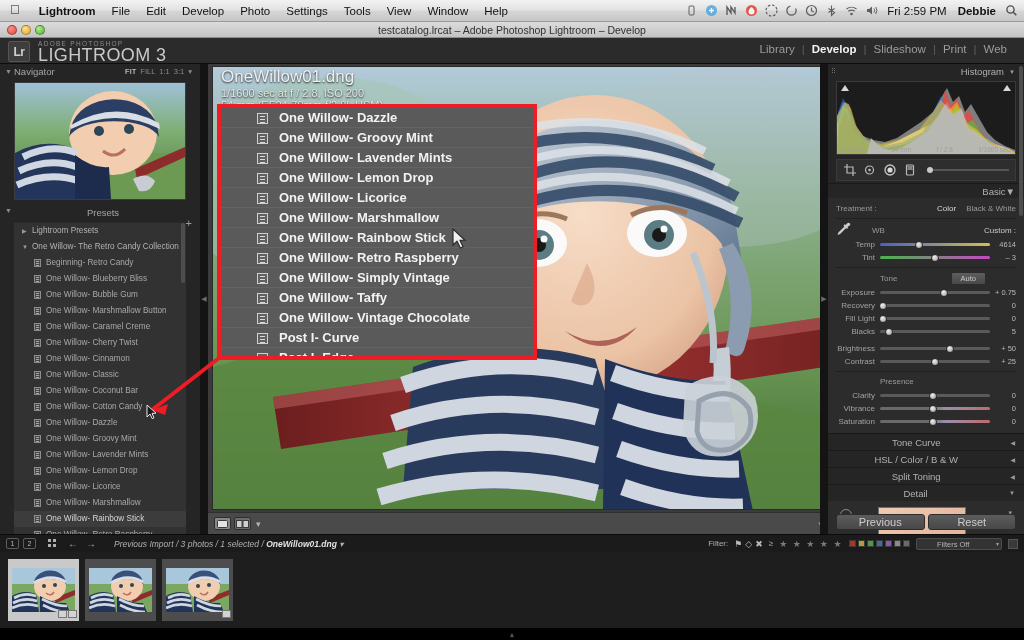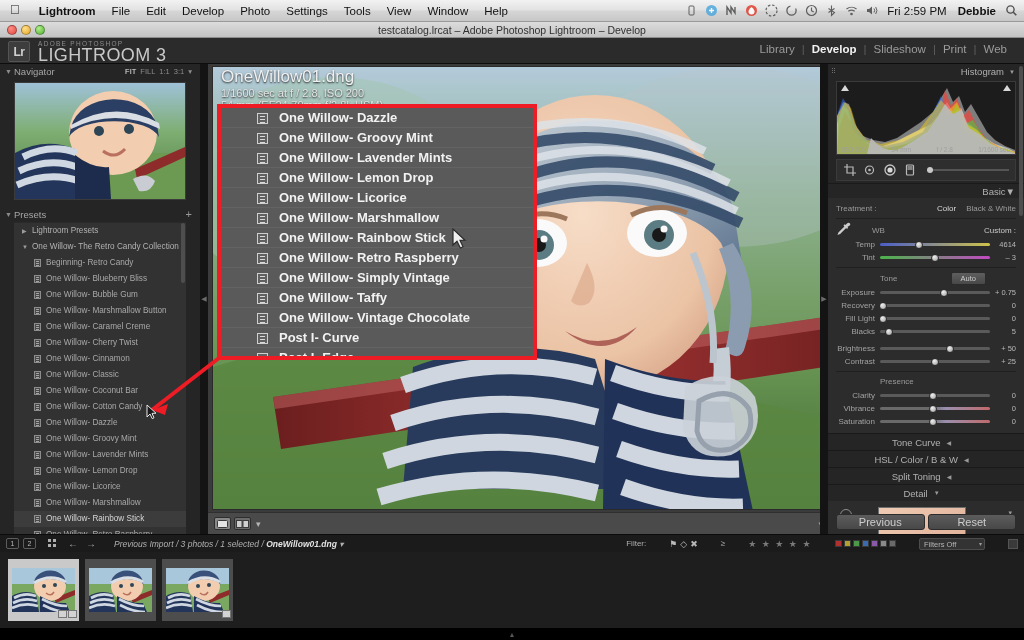--- a/index.html
+++ b/index.html
@@ -74,21 +74,21 @@
     color: #a6a6a6; padding: 0 8px 0 14px; position: relative;
   }
   .panel-head .tri { position: absolute; left: 5px; font-size: 7px; color: #8a8a8a; }
   .navigator-head { background: #252525; }
   .nav-modes { margin-left: auto; display: flex; gap: 4px; font-size: 7.5px; color: #8c8c8c; align-items: center; }
   .nav-modes .nm.active { color: #e3e3e3; }
   .nav-img {
     position: absolute; left: 14px; top: 18px; width: 172px; height: 118px;
     border: 1px solid #3b3b3b; overflow: hidden; background: #000;
   }
-  .presets-head { position: absolute; left: 0; top: 143px; width: 200px; }
+  .presets-head { position: absolute; left: 0; top: 143px; width: 200px; flex-direction: column; }
   .plus { margin-left: auto; color: #9a9a9a; font-size: 11px; line-height: 11px; }
   .presets-list {
     position: absolute; left: 14px; top: 158px; width: 172px; height: 350px;
     background: #323232; overflow: hidden; border-top: 1px solid #2a2a2a;
   }
   .pgroup {
     font-size: 8.2px; color: #b2b2b2; height: 16px; line-height: 16px;
     padding-left: 18px; position: relative; white-space: nowrap;
   }
   .pgroup .gtri { position: absolute; left: 8px; font-size: 6px; color: #9a9a9a; top: 0; }
@@ -192,21 +192,21 @@
              transform: translateX(-4px); }
   .sl-val { width: 26px; text-align: right; color: #b8b8b8; font-size: 7.5px; }
   .tone-head { display: flex; align-items: center; height: 15px; font-size: 8px; color: #9a9a9a; }
   .tone-head .tname { margin-left: 44px; }
   .auto-btn { margin-left: auto; margin-right: 30px; background: linear-gradient(to bottom,#5e5e5e,#484848);
               border: 1px solid #2b2b2b; border-radius: 2px; color: #ccc; font-size: 7.5px;
               padding: 1px 9px; }
   .presence-head { font-size: 8px; color: #9a9a9a; height: 14px; line-height: 14px; padding-left: 44px; }
 
   .collapsed-sec {
-    height: 17px; display: flex; align-items: center; justify-content: center;
+    height: 17px; display: flex; align-items: center; justify-content: space-between;
     font-size: 9.5px; color: #b0b0b0; padding-right: 9px; position: relative;
     border-top: 1px solid #1a1a1a; background: #252525;
   }
   .collapsed-sec .tri-l { color: #9a9a9a; font-size: 6px; margin-left: 6px; }
   .detail-body { background: #2c2c2c; height: 98px; position: relative; padding: 5px 8px; }
   .detail-thumb { position: absolute; left: 50px; top: 6px; width: 88px; height: 86px;
                   background: linear-gradient(150deg,#f0cbb3,#e2b49c 55%,#d9a892); border: 1px solid #6e6e6e; }
   .detail-target { position: absolute; left: 12px; top: 8px; width: 12px; height: 12px;
                    border: 1px solid #8e8e8e; border-radius: 50%; }
   .detail-caret { position: absolute; right: 12px; top: 8px; color: #9a9a9a; font-size: 7px; }
@@ -219,27 +219,27 @@
     background: #1b1b1b; border-top: 1px solid #0b0b0b; display: flex; align-items: center;
     padding: 0 6px; font-size: 8.5px; color: #b0b0b0;
   }
   .fs-sq { width: 13px; height: 11px; border: 1px solid #5d5d5d; border-radius: 2px;
            color: #b9b9b9; font-size: 7px; text-align: center; line-height: 10px; margin-right: 4px; }
   .fs-grid { width: 10px; height: 10px; margin: 0 6px 0 8px; position: relative; }
   .fs-grid i { position: absolute; width: 3px; height: 3px; background: #aeaeae; }
   .fs-arrow { color: #aeaeae; font-size: 10px; margin: 0 4px; }
   .fs-path { margin-left: 14px; font-style: italic; }
   .fs-path b { color: #e4e4e4; }
-  .fs-filter { margin-left: auto; display: flex; align-items: center; gap: 23px; font-size: 8px; }
+  .fs-filter { margin-left: auto; display: flex; align-items: center; gap: 6px; font-size: 8px; }
   .flagset { display: flex; gap: 3px; color: #b9b9b9; font-size: 9px; }
   .stars { color: #7a7a7a; letter-spacing: 1.5px; font-size: 9px; }
   .swatches { display: flex; gap: 2px; }
   .swatches i { width: 7px; height: 7px; border: 1px solid #3a3a3a; display: block; }
-  .filt-select { width: 66px; height: 12px; background: #333; border: 1px solid #4d4d4d;
-                 border-radius: 2px; color: #b5b5b5; font-size: 7.5px; padding-left: 4px;
+  .filt-select { width: 86px; height: 12px; background: #333; border: 1px solid #4d4d4d;
+                 border-radius: 2px; color: #b5b5b5; font-size: 7.5px; padding-left: 20px;
                  line-height: 11px; position: relative; }
   .filt-select .cc { position: absolute; right: 2px; top: 0; font-size: 6px; color: #9a9a9a; }
   .filt-sw { width: 10px; height: 10px; background: #3a3a3a; border: 1px solid #545454; }
 
   
   .filmstrip { position: absolute; left: 0; top: 552px; width: 1024px; height: 76px; background: #1e1e1e;
                display: flex; align-items: center; padding-left: 8px; gap: 6px; }
   .fthumb { width: 71px; height: 62px; background: #4d4d4d; position: relative;
             display: flex; align-items: center; justify-content: center; }
   .fthumb.active { background: #c9c9c9; }

